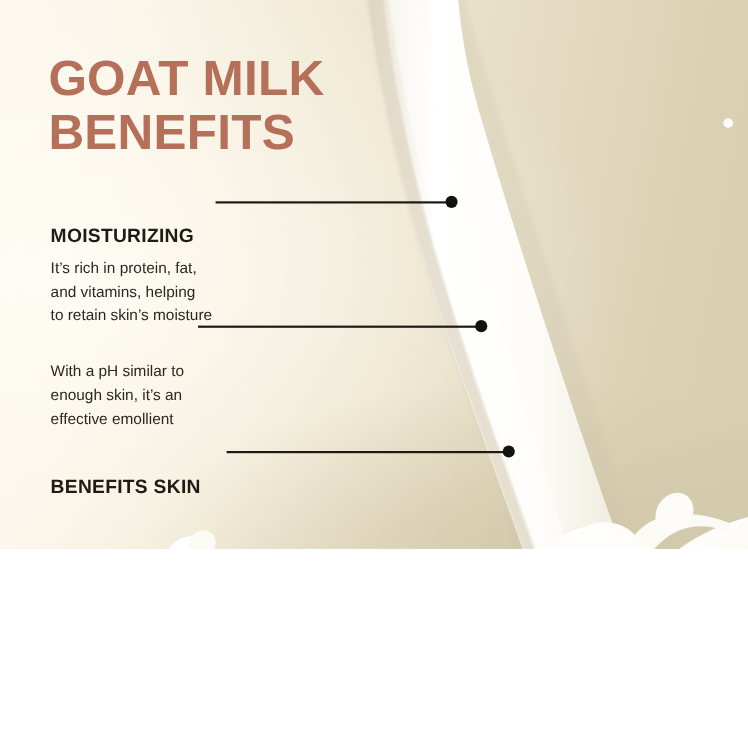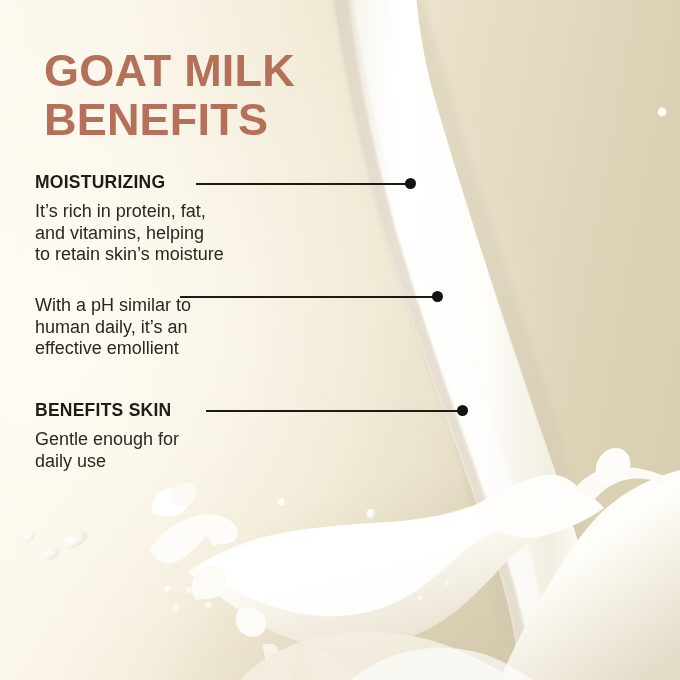--- a/index.html
+++ b/index.html
@@ -3,21 +3,21 @@
 <meta charset="utf-8">
 <style>
   html, body {
     margin: 0;
     padding: 0;
     background: #ffffff;
   }
   #poster {
     position: relative;
     width: 680px;
-    height: 680px;
+    height: 499px;
     overflow: hidden;
     font-family: "Liberation Sans", sans-serif;
     background: #efe7d2;
   }
 
   
   .bg-base {
     position: absolute;
     inset: 0;
     background: linear-gradient(100deg,
@@ -62,35 +62,36 @@
     color: #b5705a;
     font-size: 45px;
     line-height: 49px;
     font-weight: 700;
     letter-spacing: 0.2px;
     white-space: pre-line;
   }
 
   .benefit {
     position: absolute;
-    left: 35px;
+    left: 46px;
     width: 330px;
+    margin-top: 32px;
   }
   .benefit-head {
     color: #1f1c18;
     font-size: 17.5px;
     font-weight: 700;
     letter-spacing: 0.25px;
     line-height: 20px;
     margin: 0;
     white-space: nowrap;
   }
   .benefit-body {
     color: #2b2824;
-    font-size: 18px;
+    font-size: 14px;
     line-height: 21.5px;
     font-weight: 400;
     margin: 9px 0 0 0;
     white-space: pre-line;
   }
 
   
   .connector {
     position: absolute;
     height: 1.6px;
@@ -311,27 +312,25 @@
     <h3 class="benefit-head">MOISTURIZING</h3>
     <p class="benefit-body">It’s rich in protein, fat,
 and vitamins, helping
 to retain skin’s moisture</p>
   </div>
   <div class="connector" style="left:196px; top:183px; width:214px;"></div>
   <div class="dot" style="left:405px; top:178px;"></div>
 
   <div class="benefit" style="top:286px;">
     <p class="benefit-body">With a pH similar to
-human daily, it’s an
+enough skin, it’s an
 effective emollient</p>
   </div>
   <div class="connector" style="left:180px; top:296px; width:255px;"></div>
   <div class="dot" style="left:432px; top:291px;"></div>
 
   <div class="benefit" style="top:400px;">
     <h3 class="benefit-head">BENEFITS SKIN</h3>
-    <p class="benefit-body">Gentle enough for
-daily use</p>
   </div>
   <div class="connector" style="left:206px; top:410px; width:254px;"></div>
   <div class="dot" style="left:457px; top:405px;"></div>
 
 </div>
 
 </body></html>

